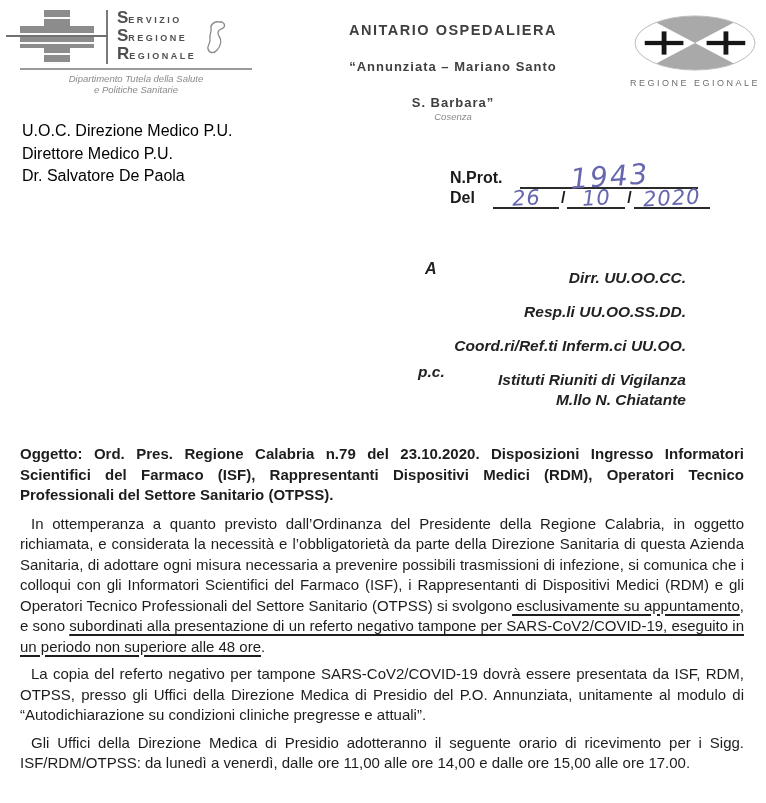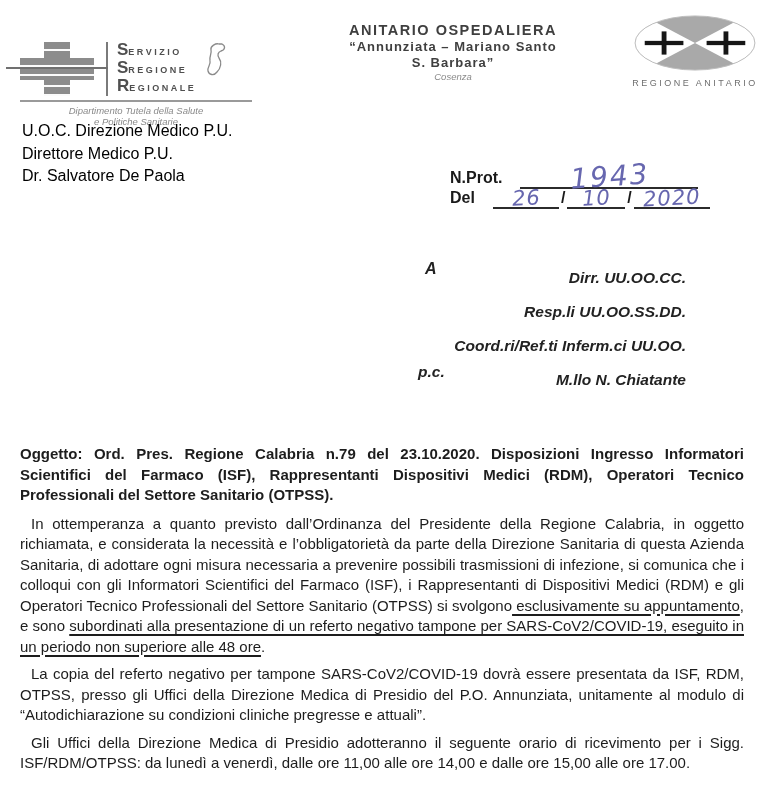--- a/index.html
+++ b/index.html
@@ -3,39 +3,39 @@
 <meta charset="utf-8">
 <style>
   html,body{margin:0;padding:0;background:#fff;}
   .page{
     position:relative;width:766px;height:803px;background:#ffffff;overflow:hidden;
     font-family:"Liberation Sans",sans-serif;color:#1d1d1d;
   }
 
   
   .ssr-logo{position:absolute;left:20px;top:10px;width:232px;}
-  .ssr-row{display:flex;align-items:flex-start;margin-top:32px;}
+  .ssr-row{display:flex;align-items:flex-end;}
   .ssr-cross{position:relative;width:74px;height:54px;flex:0 0 auto;}
   .ssr-cross .vbar{position:absolute;left:24px;top:0;width:26px;height:54px;
     background:repeating-linear-gradient(180deg,#8c8c8c 0 7px,#fbfbfb 7px 9px);}
   .ssr-cross .hbar{position:absolute;left:0;top:16px;width:74px;height:22px;
     background:repeating-linear-gradient(180deg,#8c8c8c 0 7px,#fbfbfb 7px 9px);}
   .ssr-cross .midline{position:absolute;left:-14px;top:25px;width:102px;height:2px;background:#707070;}
   .ssr-divider{width:2px;height:54px;background:#7a7a7a;margin:0 9px 0 12px;flex:0 0 auto;}
   .ssr-lines{flex:0 0 auto;}
   .ssr-line{line-height:16px;white-space:nowrap;color:#4f4f4f;}
   .ssr-initial{font-size:17px;font-weight:bold;}
   .ssr-rest{font-size:9px;font-weight:bold;letter-spacing:2.5px;}
   .calabria{margin-left:8px;flex:0 0 auto;}
   .ssr-rule{border:0;border-top:2px solid #9a9a9a;margin:4px 0 3px 0;}
   .ssr-caption{text-align:center;font-style:italic;font-size:9.5px;line-height:11px;color:#8a8a8a;}
 
   .hospital{position:absolute;left:303px;top:22px;width:300px;text-align:center;color:#3f3f3f;}
   .hospital .title{font-size:14.5px;font-weight:bold;letter-spacing:1.5px;line-height:17px;}
-  .hospital .sub{font-size:13px;font-weight:bold;letter-spacing:1px;line-height:16px;}
+  .hospital .sub{font-size:13px;font-weight:bold;letter-spacing:1px;line-height:16px;margin-top:20px;}
   .hospital .city{font-size:9.5px;font-style:italic;color:#8a8a8a;line-height:11px;}
 
   .region-logo{position:absolute;left:626px;top:14px;width:138px;text-align:center;}
   .region-label{font-size:9px;letter-spacing:2.5px;color:#6e6e6e;margin-top:2px;white-space:nowrap;}
 
   
   .sender{position:absolute;left:22px;top:120px;font-size:16px;font-weight:normal;line-height:22.5px;color:#000000;}
 
   
   .protocol{position:absolute;left:450px;top:164px;}
@@ -116,21 +116,21 @@
         </g>
         <ellipse cx="66" cy="30" rx="62" ry="28" fill="none" stroke="#bdbdbd" stroke-width="1"></ellipse>
         <g fill="#161616">
           <rect x="14" y="27.8" width="40" height="4.4"></rect>
           <rect x="31.5" y="18" width="5" height="24"></rect>
           <rect x="78" y="27.8" width="40" height="4.4"></rect>
           <rect x="95.5" y="18" width="5" height="24"></rect>
         </g>
       </svg>
     </span>
-    <div class="region-label">REGIONE ANITARIO</div>
+    <div class="region-label">REGIONE EGIONALE</div>
   </div>
 
   <div class="sender">
     <div>U.O.C. Direzione Medico P.U.</div>
     <div>Direttore Medico P.U.</div>
     <div>Dr. Salvatore De Paola</div>
   </div>
 
   <div class="protocol">
     <div class="prot-row">
@@ -140,20 +140,21 @@
       <span class="prot-label">Del</span><span class="del-line w1"><span class="hw">26</span></span><span class="slash">/</span><span class="del-line w2"><span class="hw">10</span></span><span class="slash">/</span><span class="del-line w3"><span class="hw">2020</span></span>
     </div>
   </div>
 
   <span class="a-label">A</span>
   <span class="pc-label">p.c.</span>
   <div class="recipients">
     <div class="gap">Dirr. UU.OO.CC.</div>
     <div class="gap">Resp.li UU.OO.SS.DD.</div>
     <div class="gap">Coord.ri/Ref.ti Inferm.ci UU.OO.</div>
+    <div>Istituti Riuniti di Vigilanza</div>
     <div>M.llo N. Chiatante</div>
   </div>
 
   <div class="letter-body">
     <p class="subject">Oggetto: Ord. Pres. Regione Calabria n.79 del 23.10.2020. Disposizioni Ingresso Informatori Scientifici del Farmaco (ISF), Rappresentanti Dispositivi Medici (RDM), Operatori Tecnico Professionali del Settore Sanitario (OTPSS).</p>
     <p class="para"><span>In ottemperanza a quanto previsto dall’Ordinanza del Presidente della Regione Calabria, in oggetto richiamata, e considerata la necessità e l’obbligatorietà da parte della Direzione Sanitaria di questa Azienda Sanitaria, di adottare ogni misura necessaria a prevenire possibili trasmissioni di infezione, si comunica che i colloqui con gli Informatori Scientifici del Farmaco (ISF), i Rappresentanti di Dispositivi Medici (RDM) e gli Operatori Tecnico Professionali del Settore Sanitario (OTPSS) si svolgono</span><span class="u"> esclusivamente su appuntamento</span><span>, e sono </span><span class="u">subordinati alla presentazione di un referto negativo tampone per SARS-CoV2/COVID-19, eseguito in un periodo non superiore alle 48 ore</span><span>.</span></p>
     <p class="para">La copia del referto negativo per tampone SARS-CoV2/COVID-19 dovrà essere presentata da ISF, RDM, OTPSS, presso gli Uffici della Direzione Medica di Presidio del P.O. Annunziata, unitamente al modulo di “Autodichiarazione su condizioni cliniche pregresse e attuali”.</p>
     <p class="para">Gli Uffici della Direzione Medica di Presidio adotteranno il seguente orario di ricevimento per i Sigg. ISF/RDM/OTPSS: da lunedì a venerdì, dalle ore 11,00 alle ore 14,00 e dalle ore 15,00 alle ore 17.00.</p>
   </div>
 

